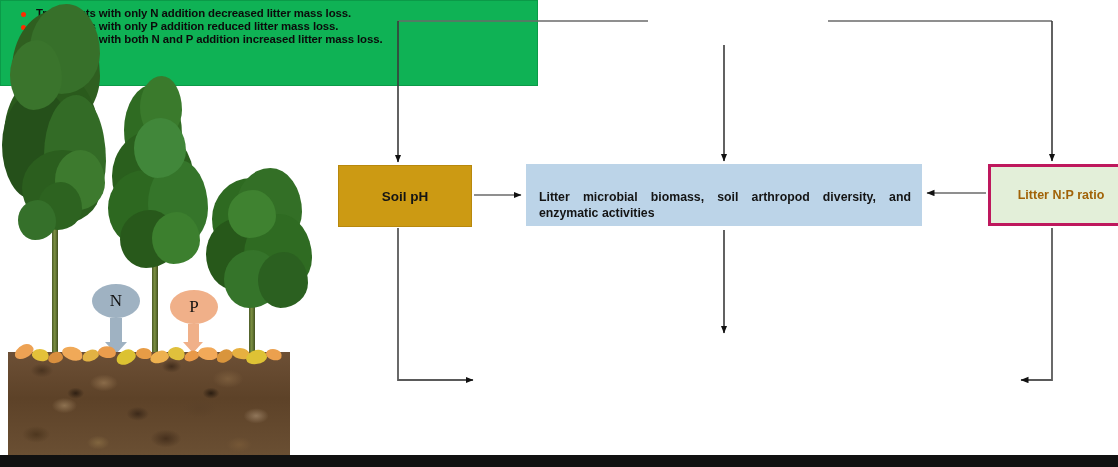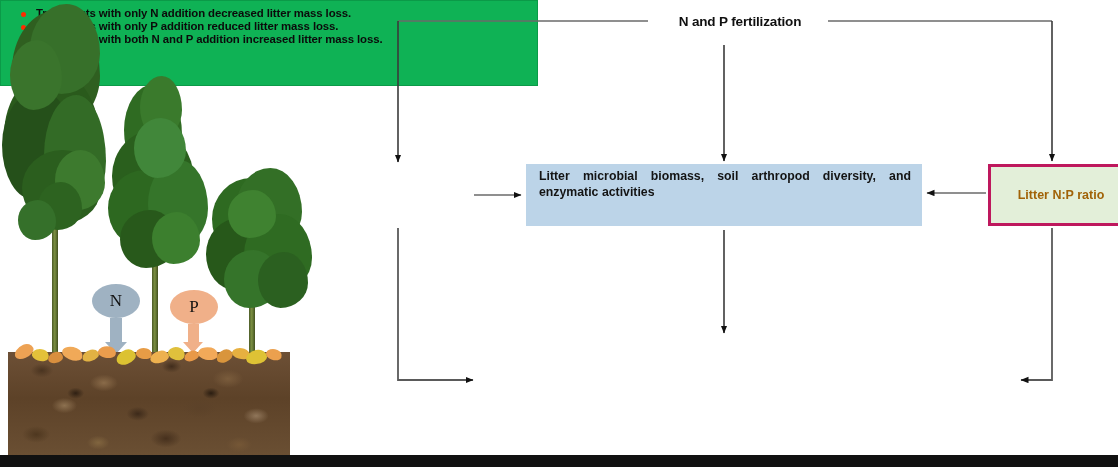--- a/index.html
+++ b/index.html
@@ -38,21 +38,21 @@
 
   #box-soilph {
     left:338px; top:165px; width:134px; height:62px;
     background:#cc9a13; border:1px solid #b8880c;
     justify-content:center; text-align:center;
     font-weight:bold; font-size:13.5px; color:#141414;
   }
   #box-microbial {
     left:526px; top:164px; width:396px; height:62px;
     background:#bcd4e8; border:1px solid #bcd4e8;
-    padding:3px 10px 7px 12px; align-items:flex-start;
+    padding:24px 10px 7px 12px; align-items:flex-start;
     font-weight:bold; font-size:12.3px; color:#141414;
     line-height:1.32; text-align:justify;
   }
   #box-np {
     left:988px; top:164px; width:146px; height:62px;
     background:#e3efd9; border:3px solid #be185d;
     justify-content:center; text-align:center;
     font-weight:bold; font-size:12.5px; color:#a16207;
   }
   #box-decomp {
@@ -207,22 +207,24 @@
 
     <path d="M986,193 L927,193" stroke="#6a6a6a" stroke-width="1.5" fill="none" marker-end="url(#ahL)"></path>
 
     <path d="M724,230 L724,333" stroke="#3a3a3a" stroke-width="1.6" fill="none" marker-end="url(#ah)"></path>
 
     <path d="M398,228 L398,380 L473,380" stroke="#5a5a5a" stroke-width="1.8" fill="none" marker-end="url(#ah)"></path>
 
     <path d="M1052,228 L1052,380 L1021,380" stroke="#5a5a5a" stroke-width="1.8" fill="none" marker-end="url(#ahL)"></path>
   </svg>
 
-  <div id="title-nandp">N and P fertilization</div>
-
+
+  <div class="box" id="box-soilph">
+    <div class="box-text">Soil pH</div>
+  </div>
 
   <div class="box" id="box-microbial">
     <div class="box-text">Litter microbial biomass, soil arthropod diversity, and enzymatic activities</div>
   </div>
 
   <div class="box" id="box-np">
     <div class="box-text">Litter N:P ratio</div>
   </div>
 
   <div id="box-decomp">

